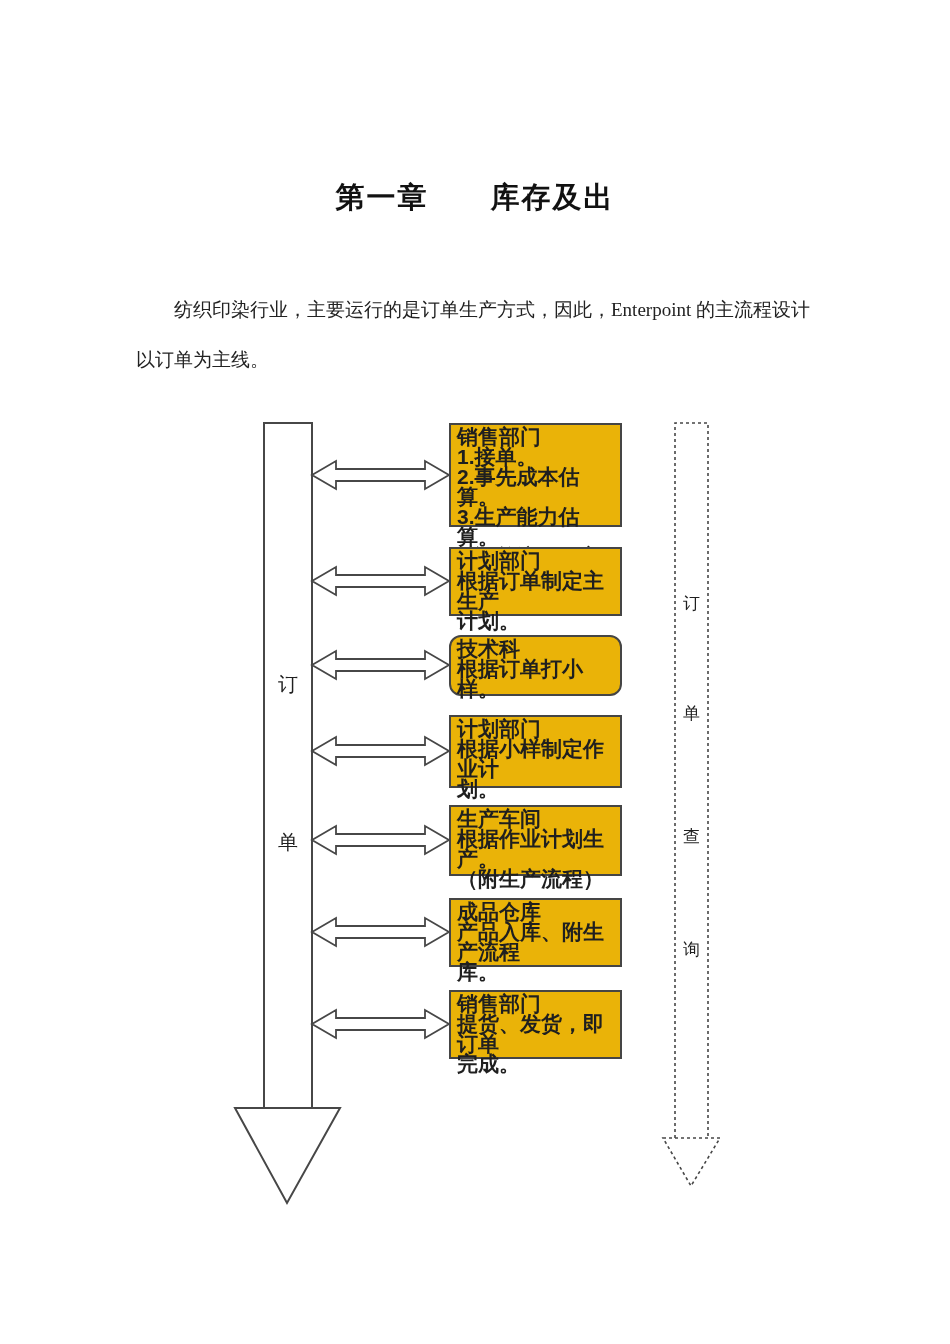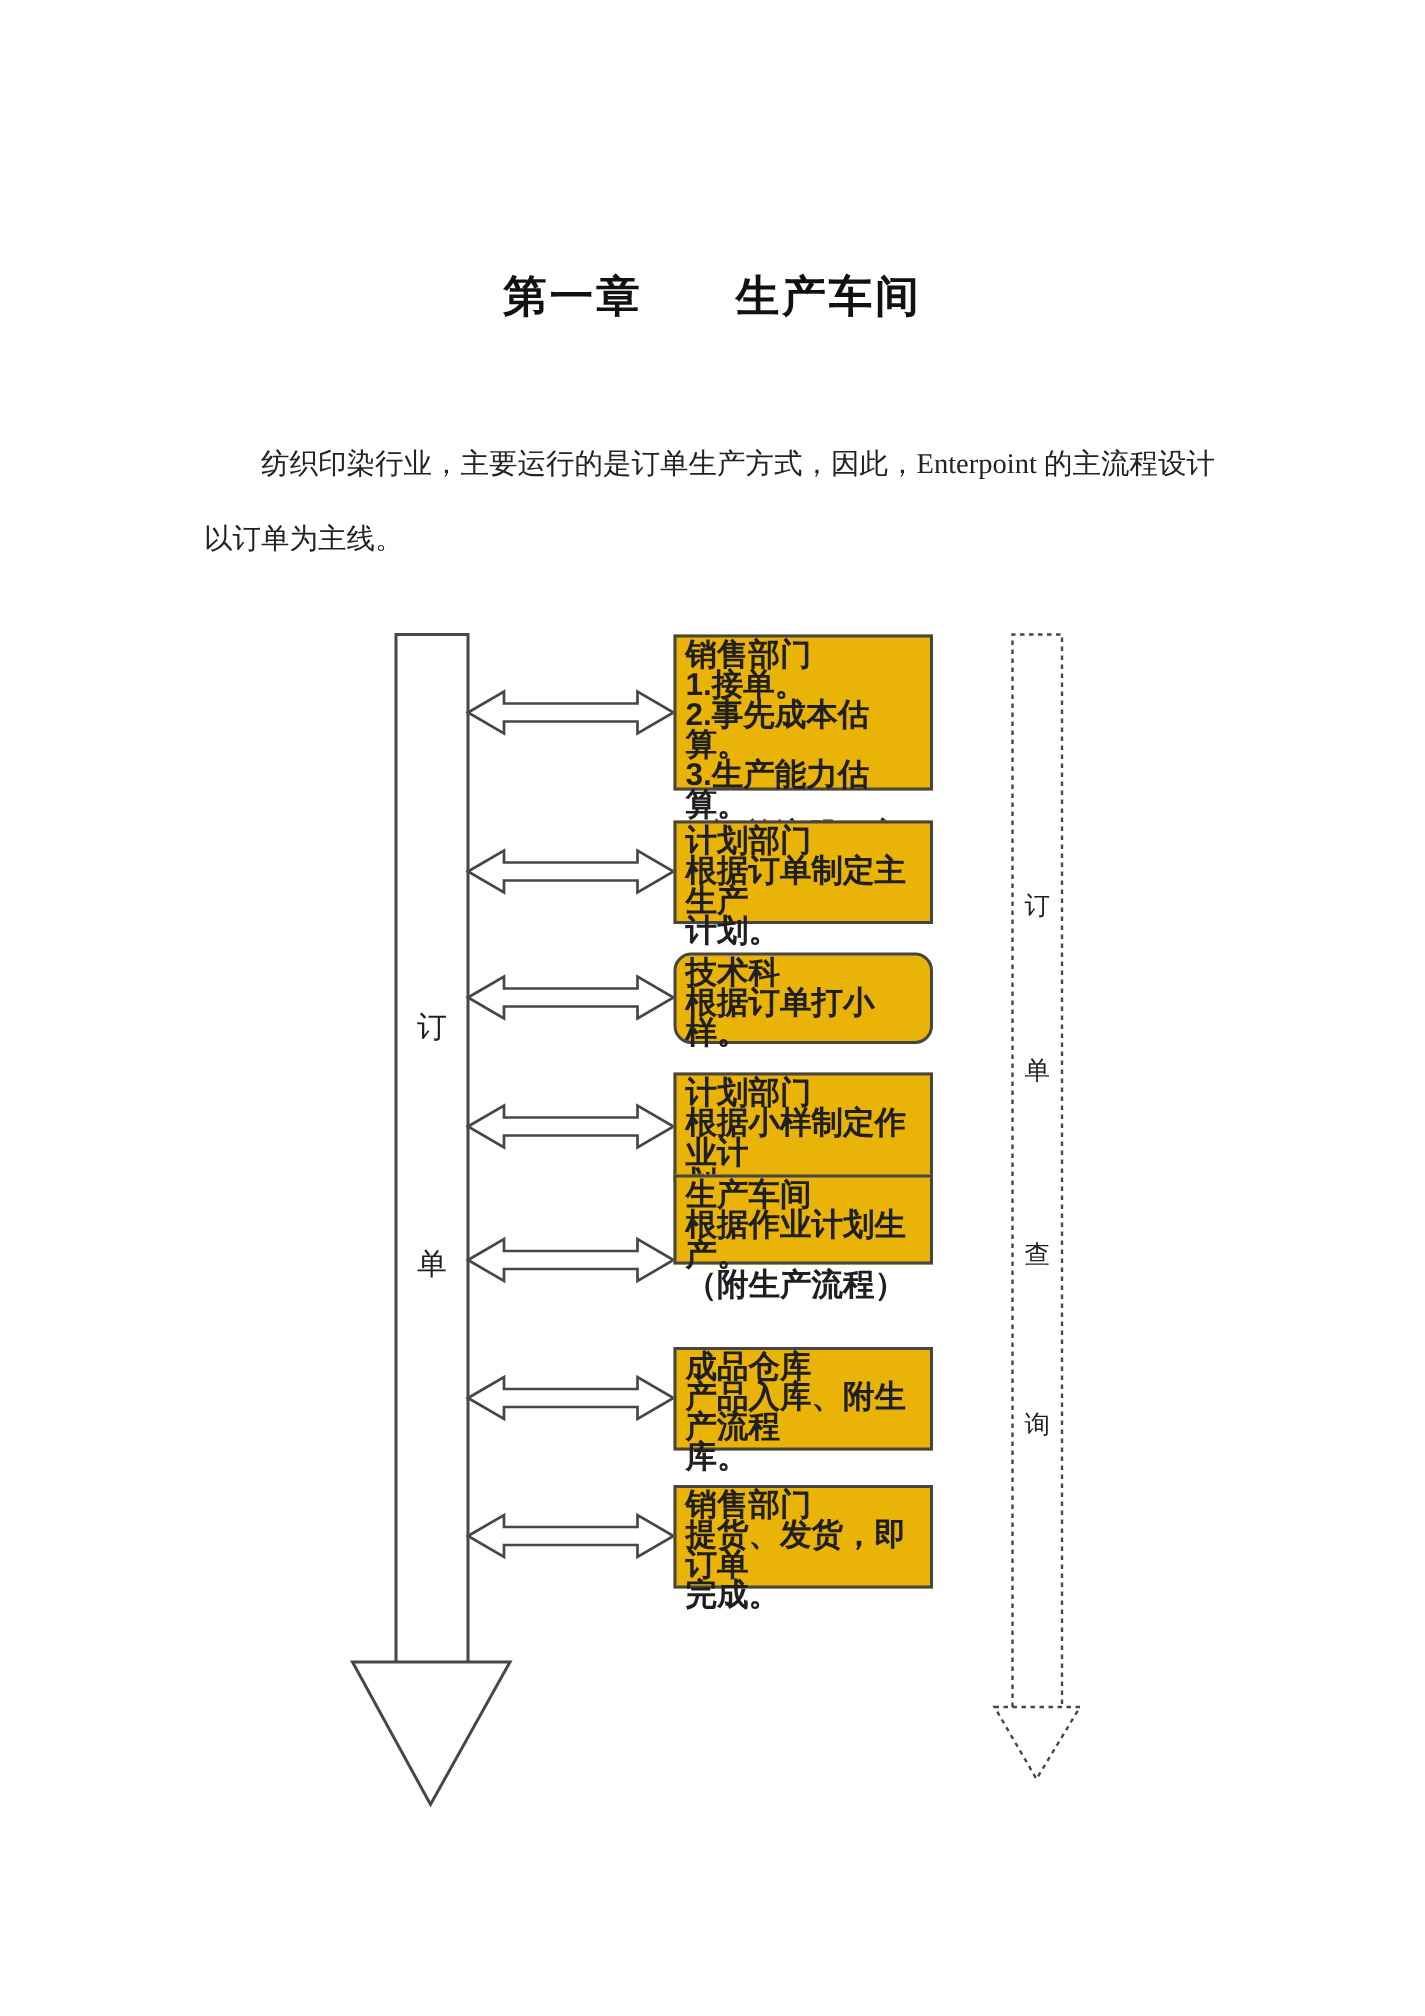--- a/index.html
+++ b/index.html
@@ -62,21 +62,21 @@
     color: #1f1f1f;
   }
   .v-label.left-lab { left: 264px; width: 48px; font-size: 20px; }
   .v-label.right-lab { left: 675px; width: 33px; font-size: 17px; }
 </style>
 </head>
 <body>
 
 <div class="page">
 
-  <h1 class="doc-title">第一章　　生产车间</h1>
+  <h1 class="doc-title">第一章　　库存及出</h1>
 
   <p class="intro">纺织印染行业，主要运行的是订单生产方式，因此，Enterpoint 的主流程设计以订单为主线。</p>
 
   <svg class="diagram-svg" width="950" height="1344" viewBox="0 0 950 1344">
 
     <g fill="#ffffff" stroke="#474747" stroke-width="2">
       <path d="M264,1108 L264,423 L312,423 L312,1108" fill="none"></path>
       <polygon points="235,1108 340,1108 287,1203"></polygon>
     </g>
 
@@ -102,21 +102,21 @@
 3.生产能力估算。
 4.订单注册、审核。</div>
   <div class="flow-box" style="top:547px;height:69px;">计划部门
 根据订单制定主生产
 计划。</div>
   <div class="flow-box" style="top:635px;height:61px;border-radius:12px;">技术科
 根据订单打小样。</div>
   <div class="flow-box" style="top:715px;height:73px;">计划部门
 根据小样制定作业计
 划。</div>
-  <div class="flow-box" style="top:783px;height:60px;">生产车间
+  <div class="flow-box" style="top:805px;height:71px;">生产车间
 根据作业计划生产。
 （附生产流程）</div>
   <div class="flow-box" style="top:898px;height:69px;">成品仓库
 产品入库、附生产流程
 库。</div>
   <div class="flow-box" style="top:990px;height:69px;">销售部门
 提货、发货，即订单
 完成。</div>
 
   <span class="v-label left-lab" style="top:671px;">订</span>

